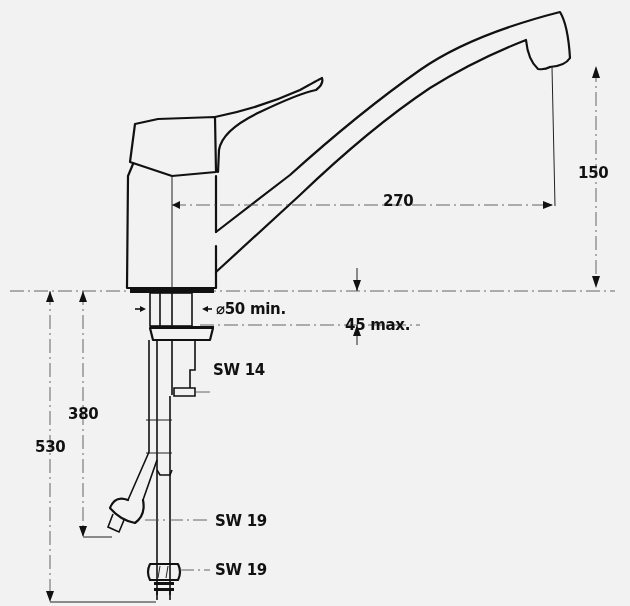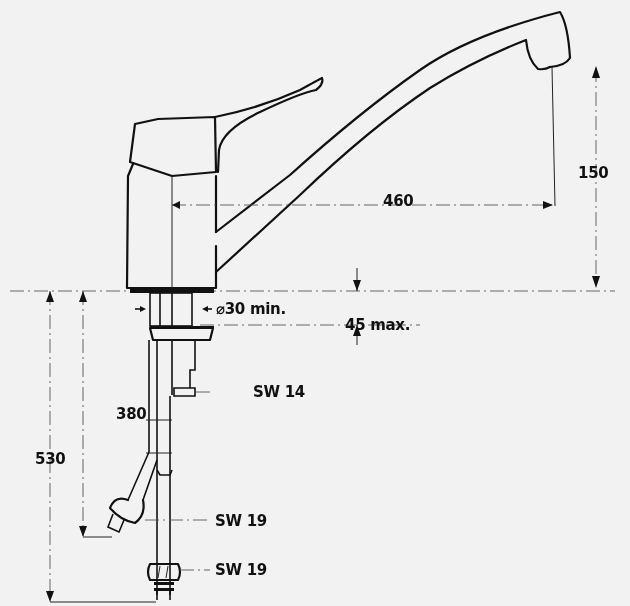--- a/index.html
+++ b/index.html
@@ -101,22 +101,22 @@
     <line x1="50" y1="291" x2="50" y2="602" class="dash"></line>
     <path d="M46,302 L50,291 L54,302 Z" fill="#111"></path>
     <path d="M46,591 L50,602 L54,591 Z" fill="#111"></path>
     <line x1="50" y1="602" x2="156" y2="602" class="thin"></line>
 
     <line x1="196" y1="392" x2="210" y2="392" class="dash"></line>
     <line x1="145" y1="520" x2="210" y2="520" class="dash"></line>
     <line x1="180" y1="570" x2="210" y2="570" class="dash"></line>
   </svg>
 
-  <div class="lbl" style="left:383px; top:192px;">460</div>
+  <div class="lbl" style="left:383px; top:192px;">270</div>
   <div class="lbl" style="left:578px; top:164px;">150</div>
-  <div class="lbl" style="left:216px; top:300px;">⌀30 min.</div>
+  <div class="lbl" style="left:216px; top:300px;">⌀50 min.</div>
   <div class="lbl" style="left:345px; top:316px;">45 max.</div>
-  <div class="lbl" style="left:68px; top:405px;margin-left:48px;">380</div>
-  <div class="lbl" style="left:35px; top:450px;">530</div>
-  <div class="lbl" style="left:213px; top:383px;margin-left:40px;">SW 14</div>
+  <div class="lbl" style="left:68px; top:405px;">380</div>
+  <div class="lbl" style="left:35px; top:438px;">530</div>
+  <div class="lbl" style="left:213px; top:361px;">SW 14</div>
   <div class="lbl" style="left:215px; top:512px;">SW 19</div>
   <div class="lbl" style="left:215px; top:561px;">SW 19</div>
 </div>
 
 </body></html>

